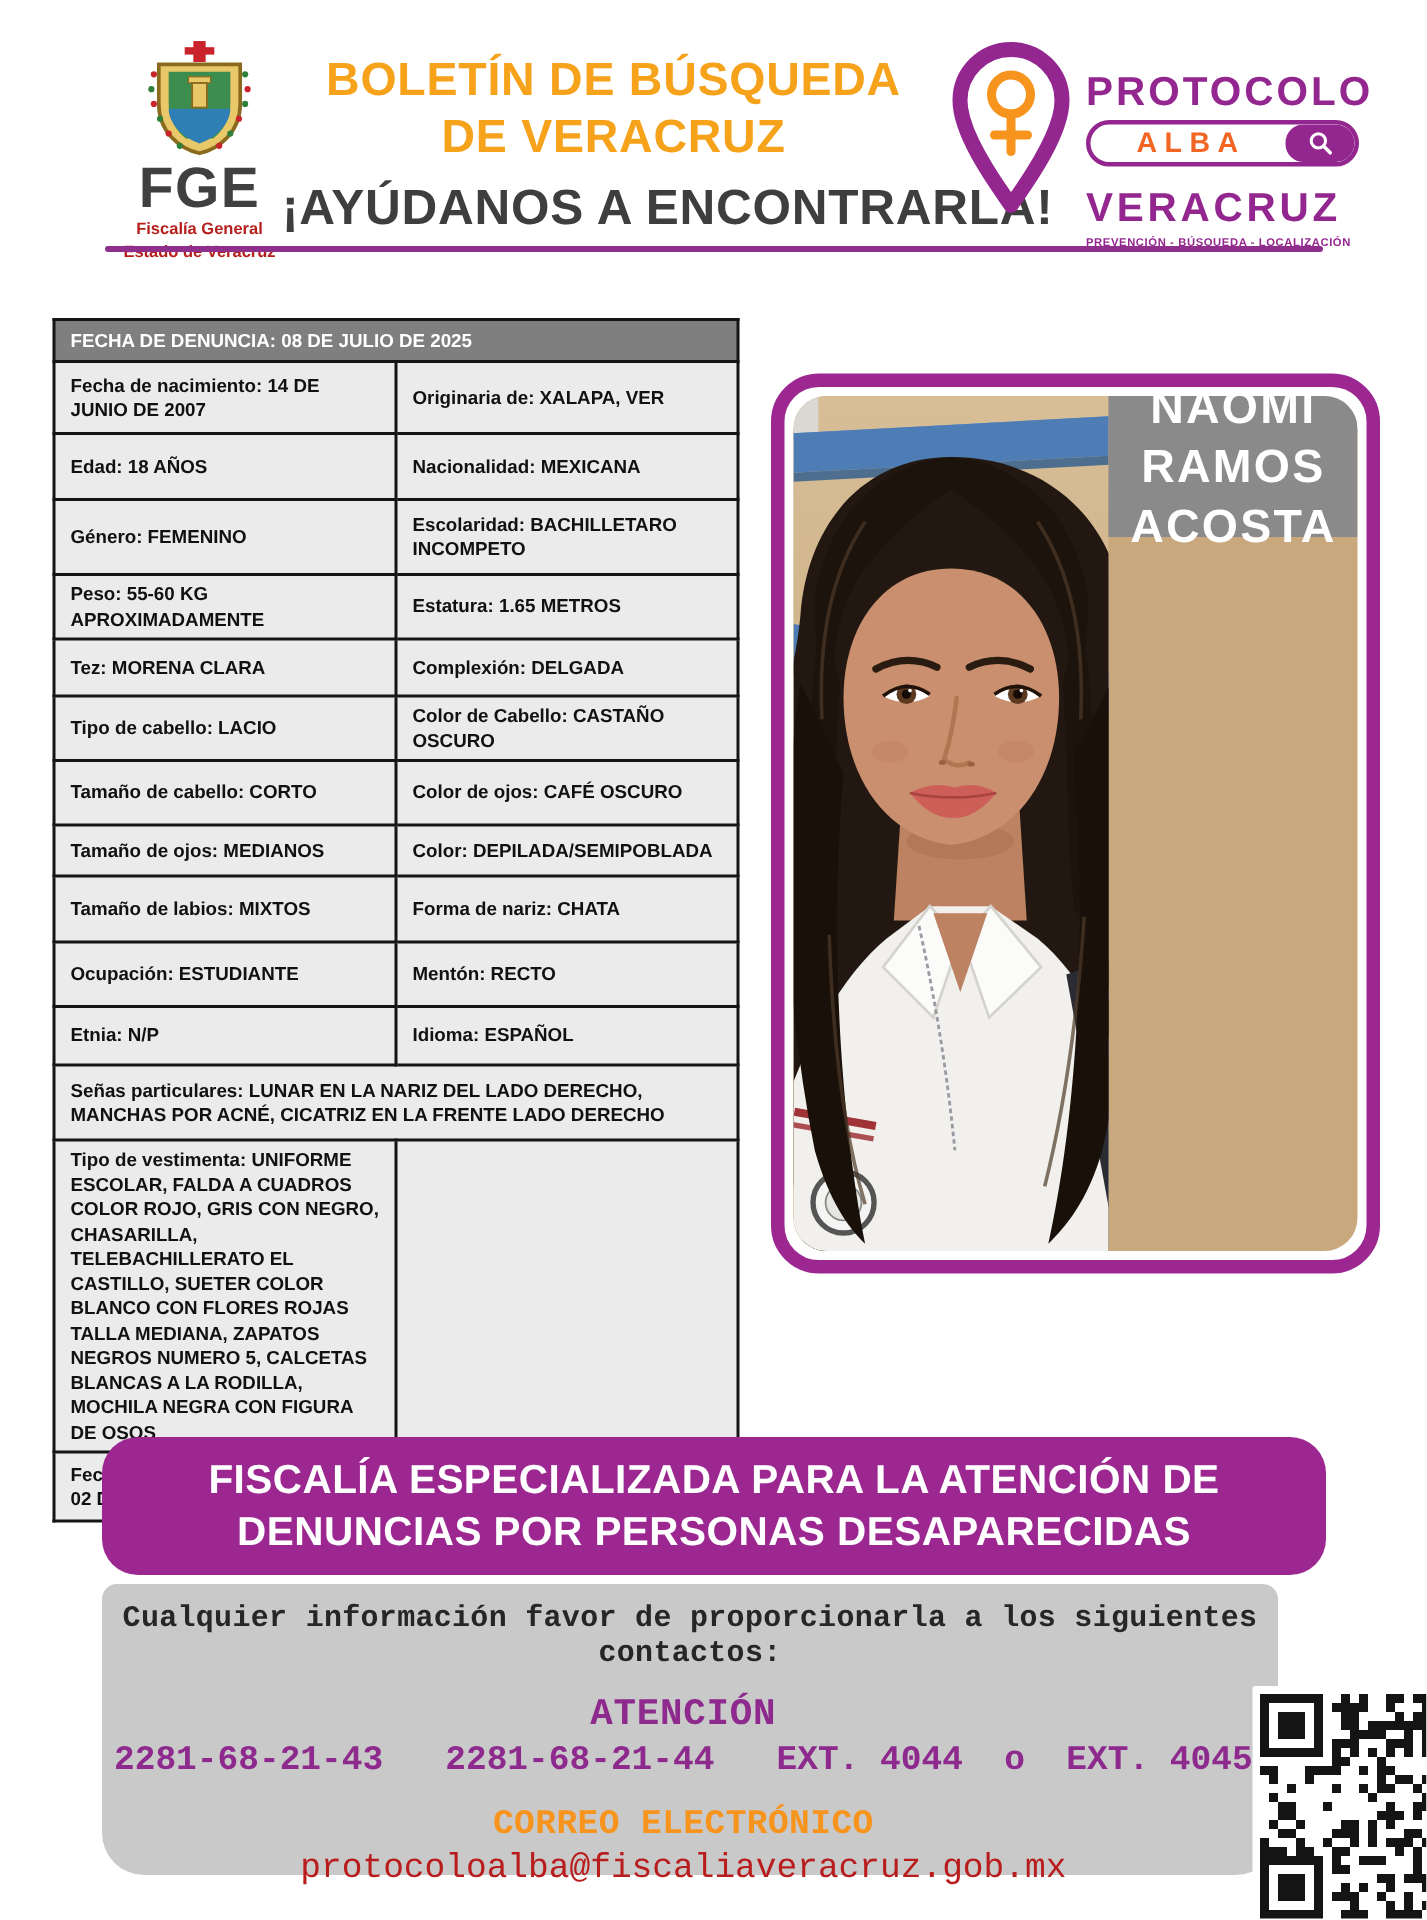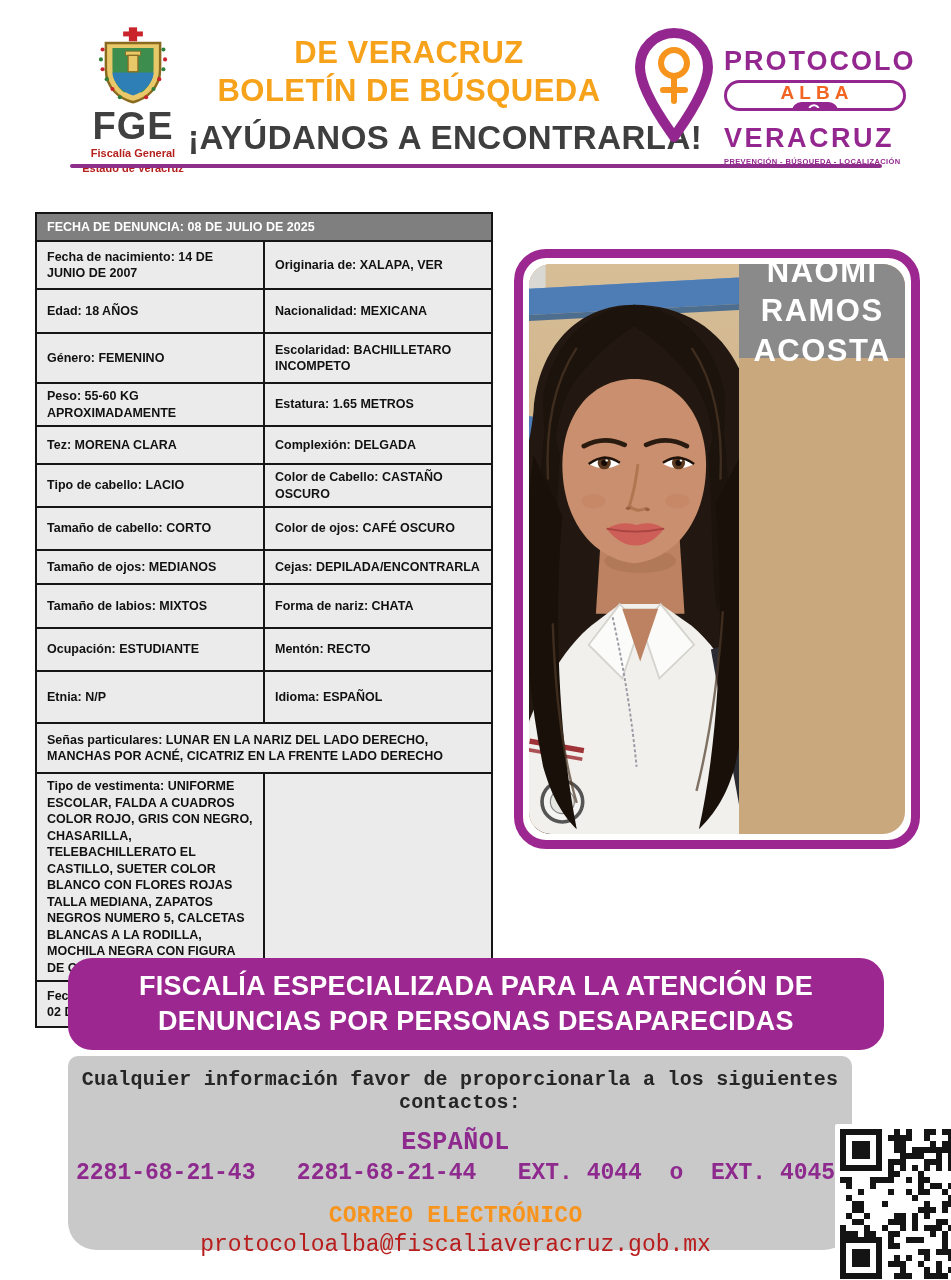--- a/index.html
+++ b/index.html
@@ -13,35 +13,35 @@
   .fge-org{font-size:11px;font-weight:700;color:#B5201D;line-height:1.15;margin-top:2px;}
 
   .title-block{position:absolute;left:188px;top:34px;width:442px;text-align:center;}
   .title-l{font-size:31px;font-weight:900;color:#F7A21B;line-height:1.22;letter-spacing:.5px;}
   .subtitle{margin-top:9px;font-size:33px;font-weight:900;color:#3E3E3E;white-space:nowrap;letter-spacing:.5px;}
 
   .alba{position:absolute;left:626px;top:24px;display:flex;align-items:flex-start;}
   .alba-pin svg{width:96px;height:120px;display:block;}
   .alba-text{margin-left:2px;margin-top:24px;width:206px;}
   .alba-protocolo{font-size:27px;color:#93278F;font-weight:700;letter-spacing:2px;line-height:1;}
-  .alba-pill{display:flex;align-items:center;border:3px solid #93278F;border-radius:16px;height:25px;margin:5px 0 4px 0;overflow:hidden;width:176px;background:#fff;flex-direction:column;}
+  .alba-pill{display:flex;align-items:center;border:3px solid #93278F;border-radius:16px;height:25px;margin:5px 0 4px 0;overflow:hidden;width:176px;background:#fff;}
   .alba-pill-label{flex:1;text-align:center;font-size:19px;font-weight:900;color:#F26522;letter-spacing:5px;padding-left:4px;line-height:1;}
   .alba-pill-search{width:46px;height:100%;background:#93278F;border-radius:12px;display:flex;align-items:center;justify-content:center;}
   .alba-veracruz{font-size:27px;color:#93278F;font-weight:700;letter-spacing:2.5px;line-height:1.1;margin-top:13px;}
   .alba-tagline{font-size:7.5px;color:#93278F;font-weight:700;letter-spacing:.4px;margin-top:3px;white-space:nowrap;}
 
   .divider{position:absolute;left:70px;top:164px;width:812px;height:4px;background:#8E2F8C;border-radius:2px;}
 
   
   .info-table{position:absolute;left:35px;top:212px;width:458px;border-collapse:collapse;table-layout:fixed;}
   .info-table td{border:2px solid #151515;background:#EBEBEB;font-size:12.5px;font-weight:700;color:#111;
                  padding:4px 10px;vertical-align:middle;line-height:1.32;word-wrap:break-word;}
   .th-row td{background:#7F7F7F;color:#fff;}
   .pre td{white-space:pre-line;}
-  .h30{height:28px}.h32{height:32px}.h34{height:34px}.h38{height:38px}.h39{height:52px}
+  .h30{height:28px}.h32{height:32px}.h34{height:34px}.h38{height:38px}.h39{height:39px}
   .h43{height:43px}.h44{height:44px}.h46{height:46px}.h48{height:48px}.h50{height:50px}.h146{height:146px}
 
   
   .photo-card{position:absolute;left:514px;top:249px;width:406px;height:600px;background:#fff;
               border:9px solid #9C2790;border-radius:32px;padding:6px;box-sizing:border-box;}
   .photo-inner{width:100%;height:100%;border-radius:22px;overflow:hidden;display:flex;flex-direction:row;background:#C9A87E;}
   .photo-svg{flex:1;width:100%;display:block;}
   .nameplate{height:94px;flex:0 0 94px;background:#8A8A8A;color:#fff;display:flex;align-items:center;justify-content:center;
              text-align:center;font-size:31px;font-weight:800;line-height:1.28;letter-spacing:1.5px;padding:0 14px;}
 
@@ -88,22 +88,22 @@
         <circle cx="77" cy="64" r="2.5" fill="#C9242B"></circle>
       <circle cx="70" cy="76" r="2.5" fill="#2E7F3A"></circle>
         <circle cx="61" cy="86" r="2.5" fill="#C9242B"></circle>
     </svg>
     <div class="fge-acronym">FGE</div>
     <div class="fge-org">Fiscalía General</div>
     <div class="fge-org">Estado de Veracruz</div>
   </div>
 
   <div class="title-block">
+    <div class="title-l">BOLETÍN DE BÚSQUEDA</div>
     <div class="title-l">DE VERACRUZ</div>
-    <div class="title-l">BOLETÍN DE BÚSQUEDA</div>
     <div class="subtitle">¡AYÚDANOS A ENCONTRARLA!</div>
   </div>
 
   <div class="alba">
     <div class="alba-pin">
       <svg viewBox="0 0 96 118">
         <path d="M48,112 C46,108 14,68 14,42 A34,34 0 1 1 82,42 C82,68 50,108 48,112 Z" fill="#fff" stroke="#93278F" stroke-width="10" stroke-linejoin="round"></path>
         <g stroke="#F7941D" stroke-width="6" stroke-linecap="round" fill="none">
           <circle cx="48" cy="38" r="13"></circle>
           <line x1="48" y1="51" x2="48" y2="76"></line>
@@ -161,21 +161,21 @@
       <tr class="h43">
         <td>Tipo de cabello: LACIO</td>
         <td>Color de Cabello: CASTAÑO OSCURO</td>
       </tr>
       <tr class="h43">
         <td>Tamaño de cabello: CORTO</td>
         <td>Color de ojos: CAFÉ OSCURO</td>
       </tr>
       <tr class="h34">
         <td>Tamaño de ojos: MEDIANOS</td>
-        <td>Cejas: DEPILADA/ENCONTRARLA</td>
+        <td>Color: DEPILADA/SEMIPOBLADA</td>
       </tr>
       <tr class="h44">
         <td>Tamaño de labios: MIXTOS</td>
         <td>Forma de nariz: CHATA</td>
       </tr>
       <tr class="h43">
         <td>Ocupación: ESTUDIANTE</td>
         <td>Mentón: RECTO</td>
       </tr>
       <tr class="h39">
@@ -308,21 +308,21 @@
       <div class="nameplate">NAOMI RAMOS ACOSTA</div>
     </div>
   </div>
 
   <div class="banner">FISCALÍA ESPECIALIZADA PARA LA ATENCIÓN DE DENUNCIAS POR PERSONAS DESAPARECIDAS</div>
 
   <div class="contact-box">
     <div class="contact-intro">Cualquier información favor de proporcionarla a los siguientes contactos:</div>
     <div class="contact-row">
       <div class="contact-left">
-        <div class="tel-label">ESPAÑOL</div>
+        <div class="tel-label">ATENCIÓN</div>
         <div class="tel-line">2281-68-21-43   2281-68-21-44   EXT. 4044  o  EXT. 4045</div>
         <div class="mail-label">CORREO ELECTRÓNICO</div>
         <div class="mail-addr">protocoloalba@fiscaliaveracruz.gob.mx</div>
       </div>
       <div class="qr-wrap">
         <svg id="qr-svg" viewBox="0 0 25 25">
             <rect x="0" y="0" width="1" height="1"></rect>
             <rect x="1" y="0" width="1" height="1"></rect>
             <rect x="2" y="0" width="1" height="1"></rect>
             <rect x="3" y="0" width="1" height="1"></rect>

